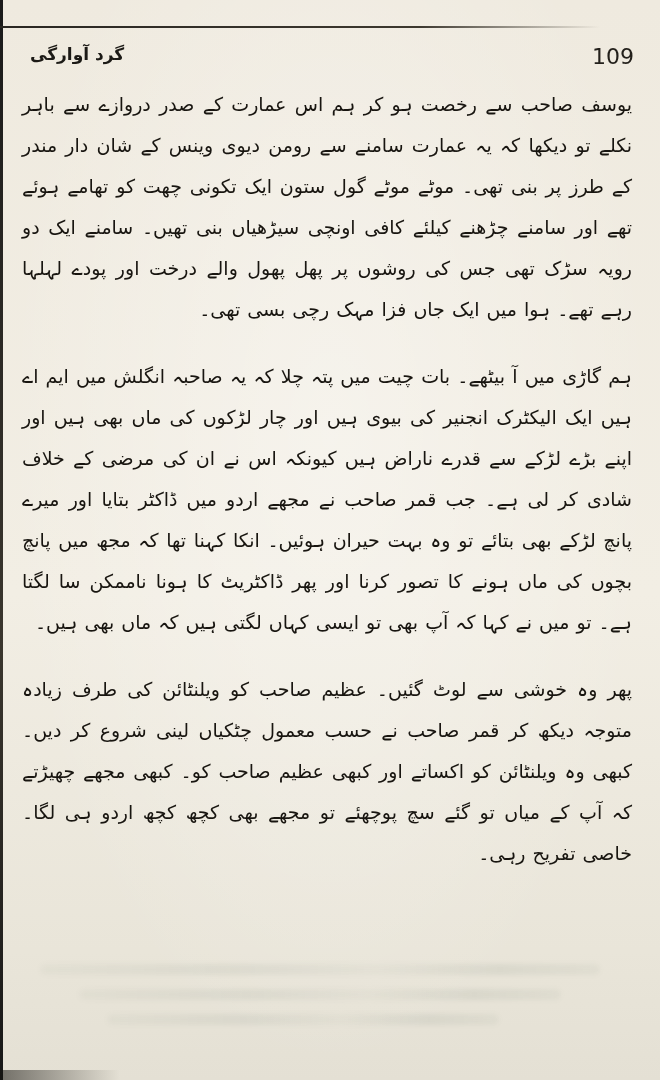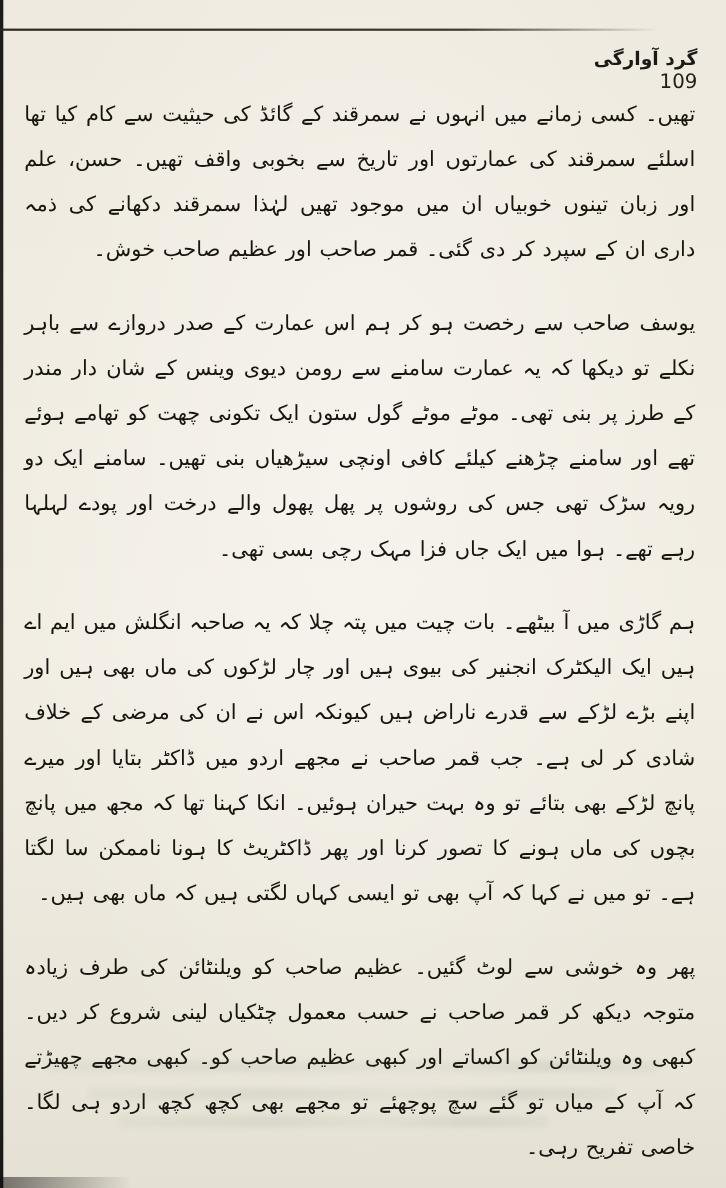--- a/index.html
+++ b/index.html
@@ -44,32 +44,31 @@
   }
   
   .header {
     position: absolute;
     top: 44px;
     left: 30px;
     right: 26px;
     direction: ltr;
     display: flex;
     justify-content: space-between;
-    align-items: flex-end;
-    flex-direction: column;
+    align-items: flex-start;
   }
   .running-title {
     font-size: 17px;
     font-weight: bold;
     direction: rtl;
     color: #1c1a16;
     letter-spacing: 0.5px;
   }
   .page-number {
-    font-size: 18px;
+    font-size: 22px;
     font-family: "DejaVu Sans", sans-serif;
     color: #23201b;
   }
   
   .body-text {
     position: absolute;
     top: 84px;
     left: 22px;
     right: 28px;
     direction: rtl;
@@ -115,21 +114,20 @@
   <div class="scan-edge-left"></div>
   <div class="scan-line-top"></div>
   <div class="scan-corner-bottom"></div>
 
   <div class="header">
     <span class="running-title">گرد آوارگی</span>
     <span class="page-number">109</span>
   </div>
 
   <div class="body-text">
-    <p>تھیں۔ کسی زمانے میں انہوں نے سمرقند کے گائڈ کی حیثیت سے کام کیا تھا اسلئے سمرقند کی عمارتوں اور تاریخ سے بخوبی واقف تھیں۔ حسن، علم اور زبان تینوں خوبیاں ان میں موجود تھیں لہٰذا سمرقند دکھانے کی ذمہ داری ان کے سپرد کر دی گئی۔ قمر صاحب اور عظیم صاحب خوش۔</p>
     <p>یوسف صاحب سے رخصت ہو کر ہم اس عمارت کے صدر دروازے سے باہر نکلے تو دیکھا کہ یہ عمارت سامنے سے رومن دیوی وینس کے شان دار مندر کے طرز پر بنی تھی۔ موٹے موٹے گول ستون ایک تکونی چھت کو تھامے ہوئے تھے اور سامنے چڑھنے کیلئے کافی اونچی سیڑھیاں بنی تھیں۔ سامنے ایک دو رویہ سڑک تھی جس کی روشوں پر پھل پھول والے درخت اور پودے لہلہا رہے تھے۔ ہوا میں ایک جاں فزا مہک رچی بسی تھی۔</p>
     <p>ہم گاڑی میں آ بیٹھے۔ بات چیت میں پتہ چلا کہ یہ صاحبہ انگلش میں ایم اے ہیں ایک الیکٹرک انجنیر کی بیوی ہیں اور چار لڑکوں کی ماں بھی ہیں اور اپنے بڑے لڑکے سے قدرے ناراض ہیں کیونکہ اس نے ان کی مرضی کے خلاف شادی کر لی ہے۔ جب قمر صاحب نے مجھے اردو میں ڈاکٹر بتایا اور میرے پانچ لڑکے بھی بتائے تو وہ بہت حیران ہوئیں۔ انکا کہنا تھا کہ مجھ میں پانچ بچوں کی ماں ہونے کا تصور کرنا اور پھر ڈاکٹریٹ کا ہونا ناممکن سا لگتا ہے۔ تو میں نے کہا کہ آپ بھی تو ایسی کہاں لگتی ہیں کہ ماں بھی ہیں۔</p>
     <p>پھر وہ خوشی سے لوٹ گئیں۔ عظیم صاحب کو ویلنٹائن کی طرف زیادہ متوجہ دیکھ کر قمر صاحب نے حسب معمول چٹکیاں لینی شروع کر دیں۔ کبھی وہ ویلنٹائن کو اکساتے اور کبھی عظیم صاحب کو۔ کبھی مجھے چھیڑتے کہ آپ کے میاں تو گئے سچ پوچھئے تو مجھے بھی کچھ کچھ اردو ہی لگا۔ خاصی تفریح رہی۔</p>
   </div>
 
   <div class="ghost">
     <div class="ghost-line"></div>
     <div class="ghost-line"></div>
     <div class="ghost-line"></div>
   </div>

